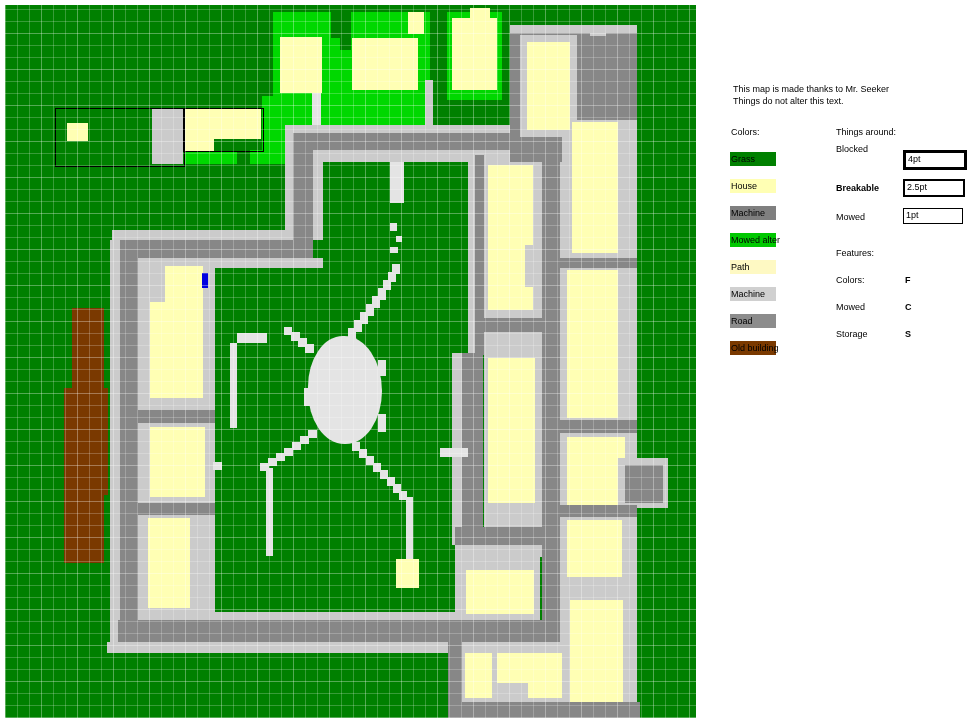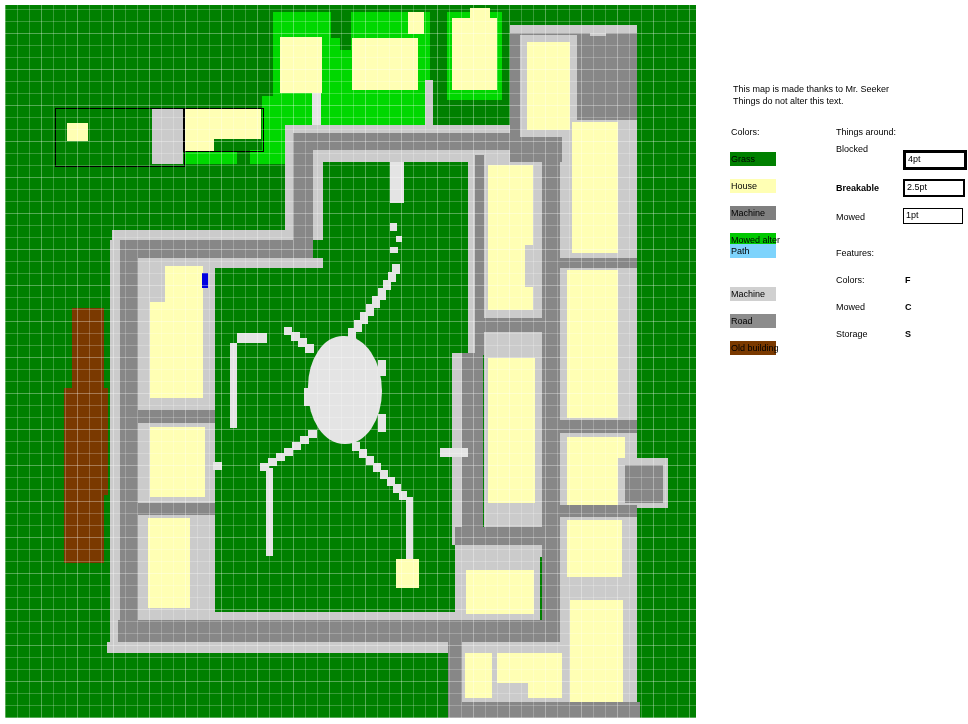--- a/index.html
+++ b/index.html
@@ -180,21 +180,21 @@
         </div>
         <div class="abs swatch" style="top: 179px; background: rgb(255, 255, 180);">
           <span>House</span>
         </div>
         <div class="abs swatch" style="top: 206px; background: rgb(127, 127, 127);">
           <span>Machine</span>
         </div>
         <div class="abs swatch" style="top: 233px; background: rgb(0, 200, 0);">
           <span>Mowed alter</span>
         </div>
-        <div class="abs swatch" style="top: 244px; background: #7dd3fc;">
+        <div class="abs swatch" style="top: 260px; background: #fef9c3;">
           <span>Path</span>
         </div>
         <div class="abs swatch" style="top: 287px; background: rgb(208, 208, 208);">
           <span>Machine</span>
         </div>
         <div class="abs swatch" style="top: 314px; background: rgb(140, 140, 140);">
           <span>Road</span>
         </div>
         <div class="abs swatch" style="top: 341px; background: rgb(122, 57, 0);">
           <span>Old building</span>

